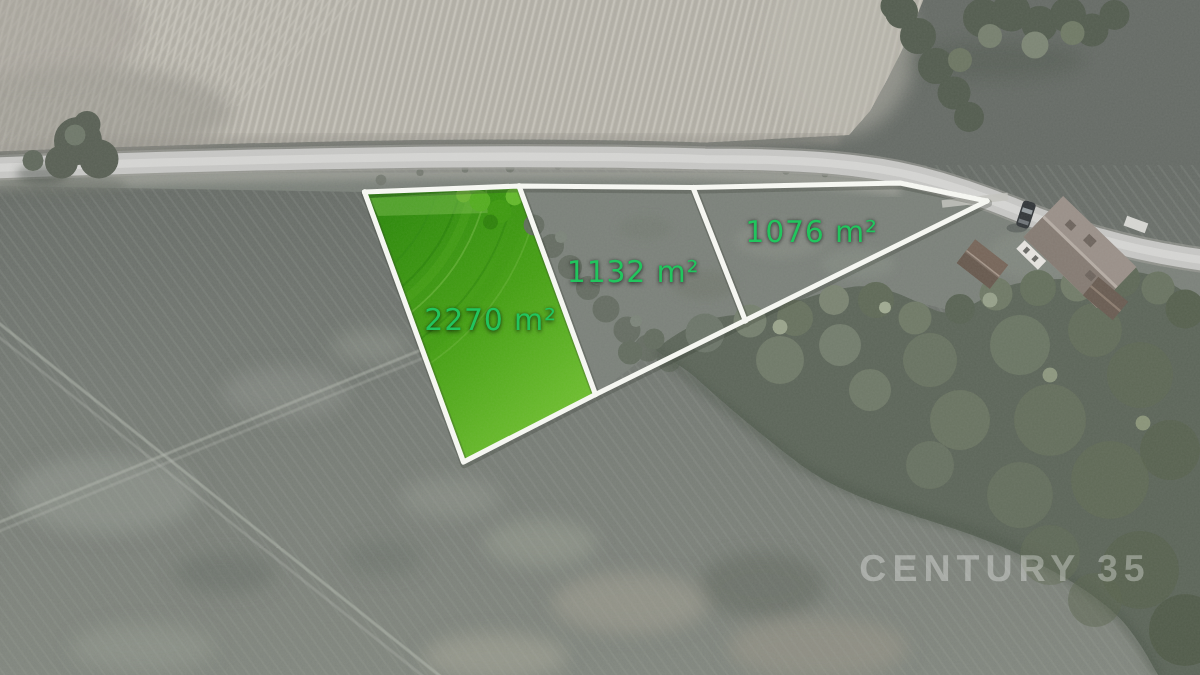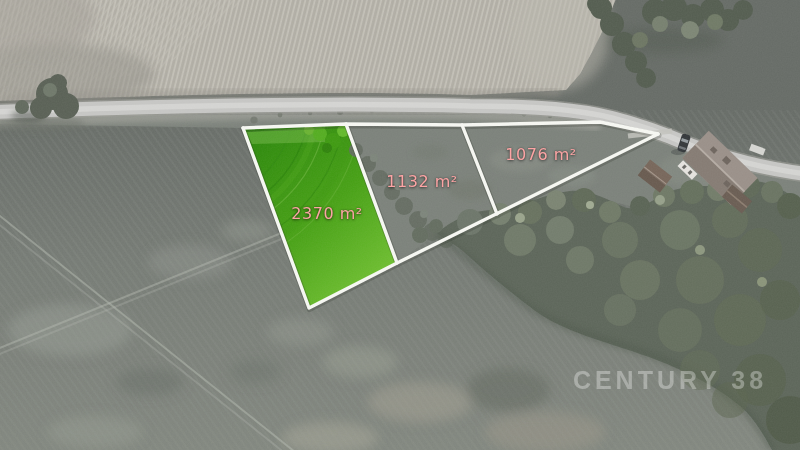--- a/index.html
+++ b/index.html
@@ -4,21 +4,21 @@
 <style>
   html,body{margin:0;padding:0;background:#222;}
   #stage{
     position:relative;width:800px;height:450px;overflow:hidden;
     font-family:"DejaVu Sans","Liberation Sans",sans-serif;
     user-select:none;
   }
   #stage svg{position:absolute;left:0;top:0;display:block;}
   .area-label{
     position:absolute;transform:translate(-50%,-50%);
-    color:#fca5a5;font-size:16px;font-weight:400;letter-spacing:0.5px;
+    color:#22c55e;font-size:20px;font-weight:400;letter-spacing:0.5px;
     text-shadow:0 1px 3px rgba(0,0,0,0.55),0 0 2px rgba(0,0,0,0.35);
     white-space:nowrap;pointer-events:none;
   }
   .watermark{
     position:absolute;transform:translate(-50%,-50%);
     color:rgba(255,255,255,0.32);
     font-family:"Liberation Sans","DejaVu Sans",sans-serif;
     font-size:25px;font-weight:bold;letter-spacing:4px;white-space:nowrap;
     pointer-events:none;
   }
@@ -300,19 +300,19 @@
       <polyline points="243,128 346,124 462,125 600,122 658,134"></polyline>
       <polyline points="658,134 397,263 309,308 243,128"></polyline>
       <line x1="346" y1="124" x2="397" y2="263"></line>
       <line x1="462" y1="125" x2="497" y2="214"></line>
     </g>
   </g>
 
   <rect x="0" y="0" width="800" height="450" filter="url(#grain)" opacity="0.14"></rect>
 </svg>
 
-<div class="area-label" style="left:327px;top:213px">2370 m²</div>
+<div class="area-label" style="left:327px;top:213px">2270 m²</div>
 <div class="area-label" style="left:422px;top:181px">1132 m²</div>
 <div class="area-label" style="left:541px;top:154px">1076 m²</div>
 
-<div class="watermark" style="left:670px;top:380px">CENTURY 38</div>
+<div class="watermark" style="left:670px;top:380px">CENTURY 35</div>
 
 </div>
 
 </body></html>

